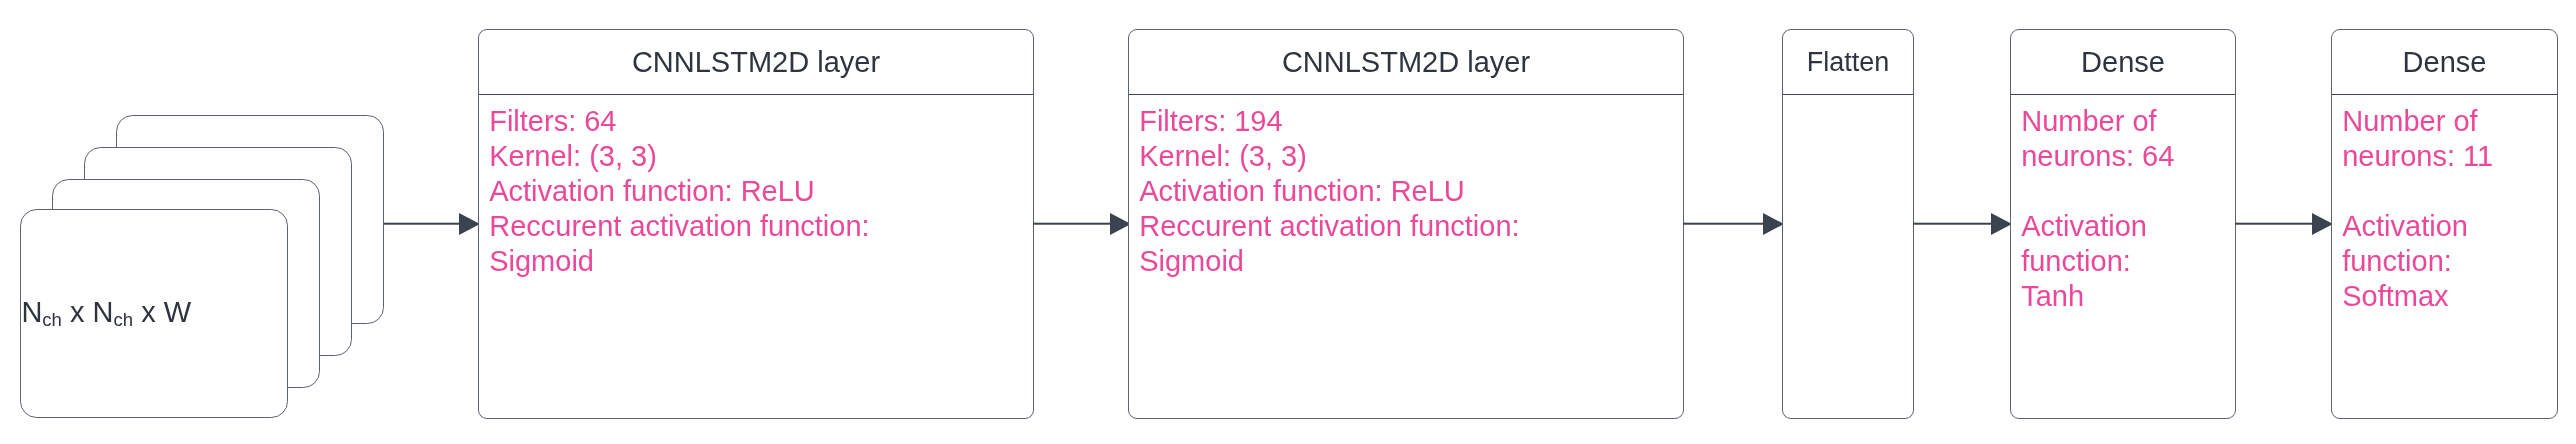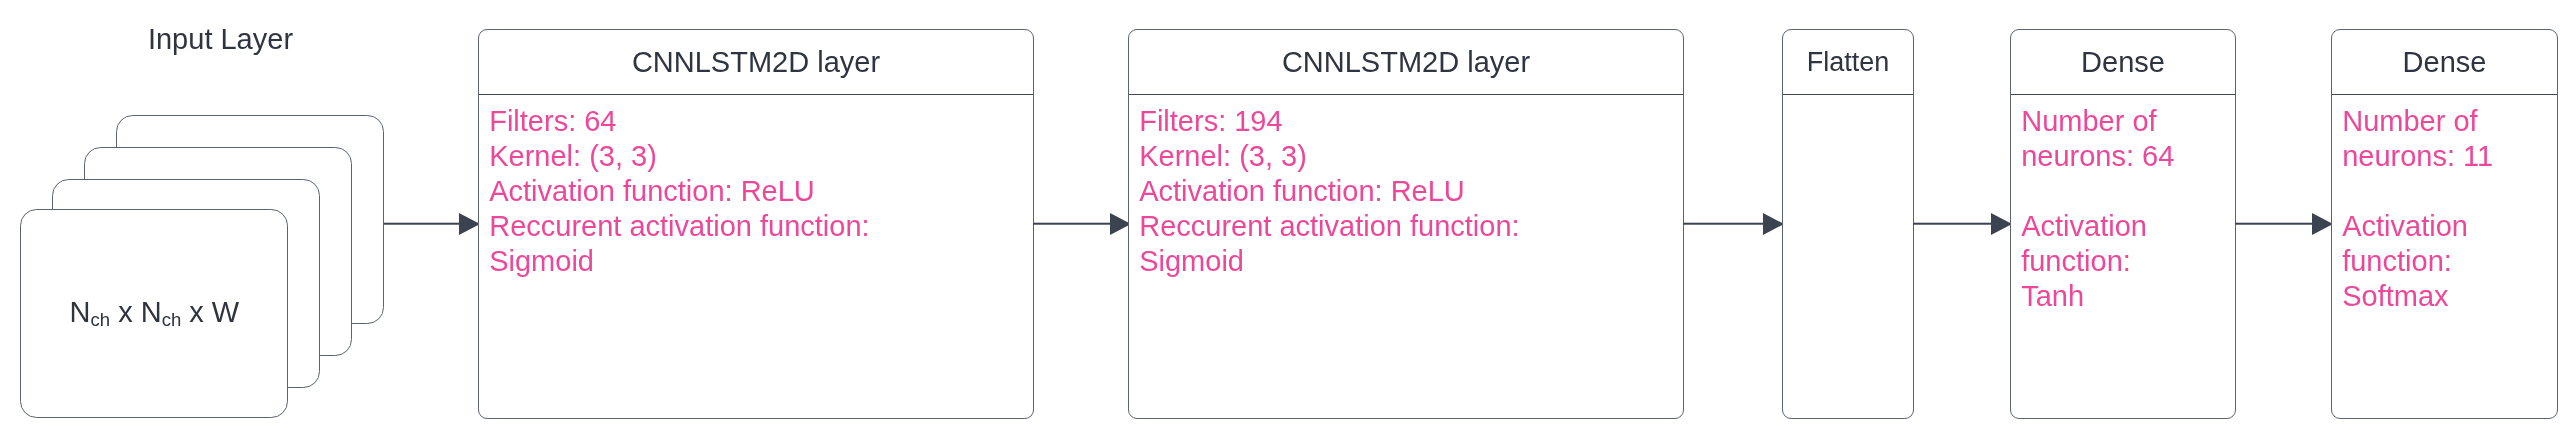--- a/index.html
+++ b/index.html
@@ -47,21 +47,20 @@
   .input-card.c3 { left: 84px; top: 147px; z-index: 2; }
   .input-card.c2 { left:  52px; top: 179px; z-index: 3; }
   .input-card.c1 { left:  20.4px; top: 209px; z-index: 4; }
 
   #input-shape-label {
     position: absolute;
     left: 0;
     right: 0;
     top: 50%;
     transform: translateY(-50%);
-    text-align: center;
     font-size: 29px;
     line-height: 33px;
     color: #2e3440;
     white-space: nowrap;
   }
   #input-shape-label sub {
     font-size: 0.64em;
     vertical-align: baseline;
     position: relative;
     bottom: -0.22em;
@@ -142,21 +141,20 @@
   #arrow-cnn1-to-cnn2  .shaft { width: 80px; }
   #arrow-cnn2-to-flat  .shaft { width: 83px; }
   #arrow-flat-to-d1    .shaft { width: 81px; }
   #arrow-d1-to-d2      .shaft { width: 80px; }
 </style>
 </head>
 <body>
 
 <div id="diagram">
 
-  <div id="input-layer-title">Input Layer</div>
 
   <div class="input-card c4"></div>
   <div class="input-card c3"></div>
   <div class="input-card c2"></div>
   <div class="input-card c1">
     <div id="input-shape-label">
       <span>N</span><sub>ch</sub><span> x N</span><sub>ch</sub><span> x W</span>
     </div>
   </div>
 

